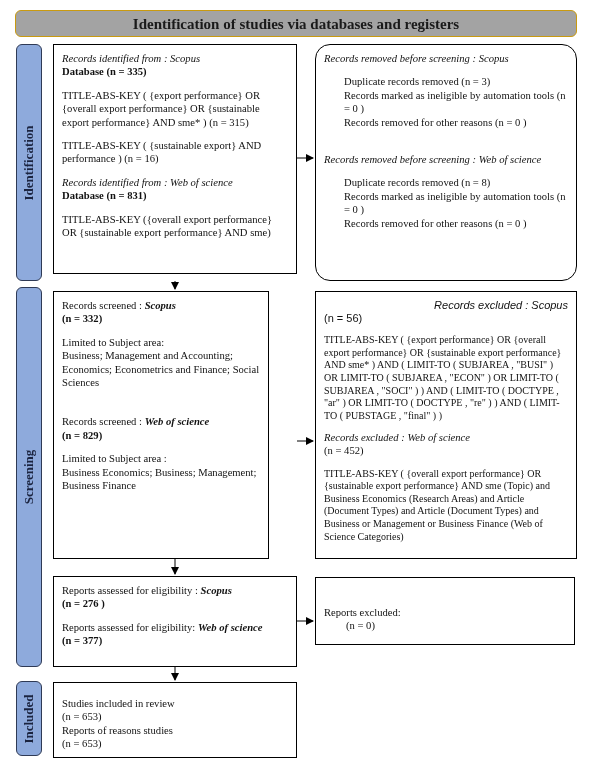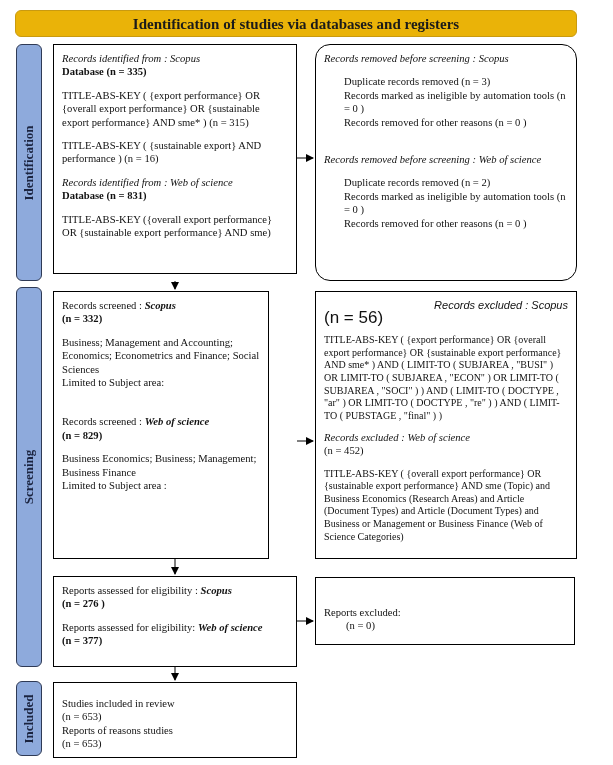--- a/index.html
+++ b/index.html
@@ -1,19 +1,19 @@
 <!DOCTYPE html>
 <html><head>
 <meta charset="utf-8">
 <style>
   html, body { margin: 0; padding: 0; background: #ffffff; }
   body { width: 613px; height: 765px; position: relative; overflow: hidden;
          font-family: "Liberation Serif", "DejaVu Serif", serif; color: #111; }
   .abs { position: absolute; box-sizing: border-box; }
-  .banner { left: 15px; top: 10px; width: 562px; height: 27px; background: #eab308;
+  .banner { left: 15px; top: 10px; width: 562px; height: 27px; background: #a3a3a3;
             border: 1px solid #c99a10; border-radius: 6px; text-align: center;
             font-weight: bold; font-size: 15px; line-height: 26px; color: #1a1a1a; }
   .phase { left: 16px; width: 26px; background: #8eaadc; border: 1px solid #2f3a55;
            border-radius: 6px; }
   .phase span { position: absolute; left: 50%; top: 50%; transform: translate(-50%,-50%) rotate(-90deg);
                 white-space: nowrap; font-weight: bold; font-size: 13px; color: #1b2440; }
   .box { border: 1px solid #000; background: #fff; font-size: 10.6px; line-height: 13.4px; padding: 7px 8px; }
   .box p { margin: 0; }
   .gap { height: 10px; }
   .it { font-style: italic; }
@@ -57,43 +57,43 @@
   <div class="gap"></div>
   <div class="indent">
     <p>Duplicate records removed (n = 3)</p>
     <p>Records marked as ineligible by automation tools (n = 0 )</p>
     <p>Records removed for other reasons (n = 0 )</p>
   </div>
   <div class="gap" style="height:24px;"></div>
   <p class="it">Records removed before screening : Web of science</p>
   <div class="gap"></div>
   <div class="indent">
-    <p>Duplicate records removed  (n = 2)</p>
+    <p>Duplicate records removed  (n = 8)</p>
     <p>Records marked as ineligible by automation tools (n = 0 )</p>
     <p>Records removed for other reasons (n = 0 )</p>
   </div>
 </div>
 
 <div class="abs box" style="left:53px;top:291px;width:216px;height:268px;">
   <p><span>Records screened : </span><span class="bi">Scopus</span></p>
   <p class="b">(n = 332)</p>
   <div class="gap"></div>
+  <p>Limited to Subject area:</p>
   <p>Business; Management and Accounting; Economics; Econometrics and Finance; Social Sciences</p>
-  <p>Limited to Subject area:</p>
   <div class="gap" style="height:26px;"></div>
   <p><span>Records screened : </span><span class="bi">Web of science</span></p>
   <p class="b">(n = 829)</p>
   <div class="gap"></div>
+  <p>Limited to Subject area :</p>
   <p>Business Economics; Business; Management; Business Finance</p>
-  <p>Limited to Subject area :</p>
 </div>
 
 <div class="abs box" style="left:315px;top:291px;width:262px;height:268px;font-size:10px;line-height:12.6px;">
   <p class="sans it" style="font-size:11px;text-align:right;">Records excluded : Scopus</p>
-  <p class="sans" style="font-size:17px;">(n = 56)</p>
+  <p class="sans" style="font-size:11px;">(n = 56)</p>
   <div class="gap"></div>
   <p>TITLE-ABS-KEY ( {export performance} OR {overall export performance} OR {sustainable export performance} AND sme* ) AND ( LIMIT-TO ( SUBJAREA , "BUSI" ) OR LIMIT-TO ( SUBJAREA , "ECON" ) OR LIMIT-TO ( SUBJAREA , "SOCI" ) ) AND ( LIMIT-TO ( DOCTYPE , "ar" ) OR LIMIT-TO ( DOCTYPE , "re" ) ) AND ( LIMIT-TO ( PUBSTAGE , "final" ) )</p>
   <div class="gap"></div>
   <p class="it" style="font-size:10.6px;">Records excluded : Web of science</p>
   <p style="font-size:10.6px;">(n = 452)</p>
   <div class="gap"></div>
   <p>TITLE-ABS-KEY ( {overall export performance} OR {sustainable export performance} AND sme (Topic) and Business Economics (Research Areas) and Article (Document Types) and Article (Document Types) and Business or Management or Business Finance (Web of Science Categories)</p>
 </div>
 
 <div class="abs box" style="left:53px;top:576px;width:244px;height:91px;">

